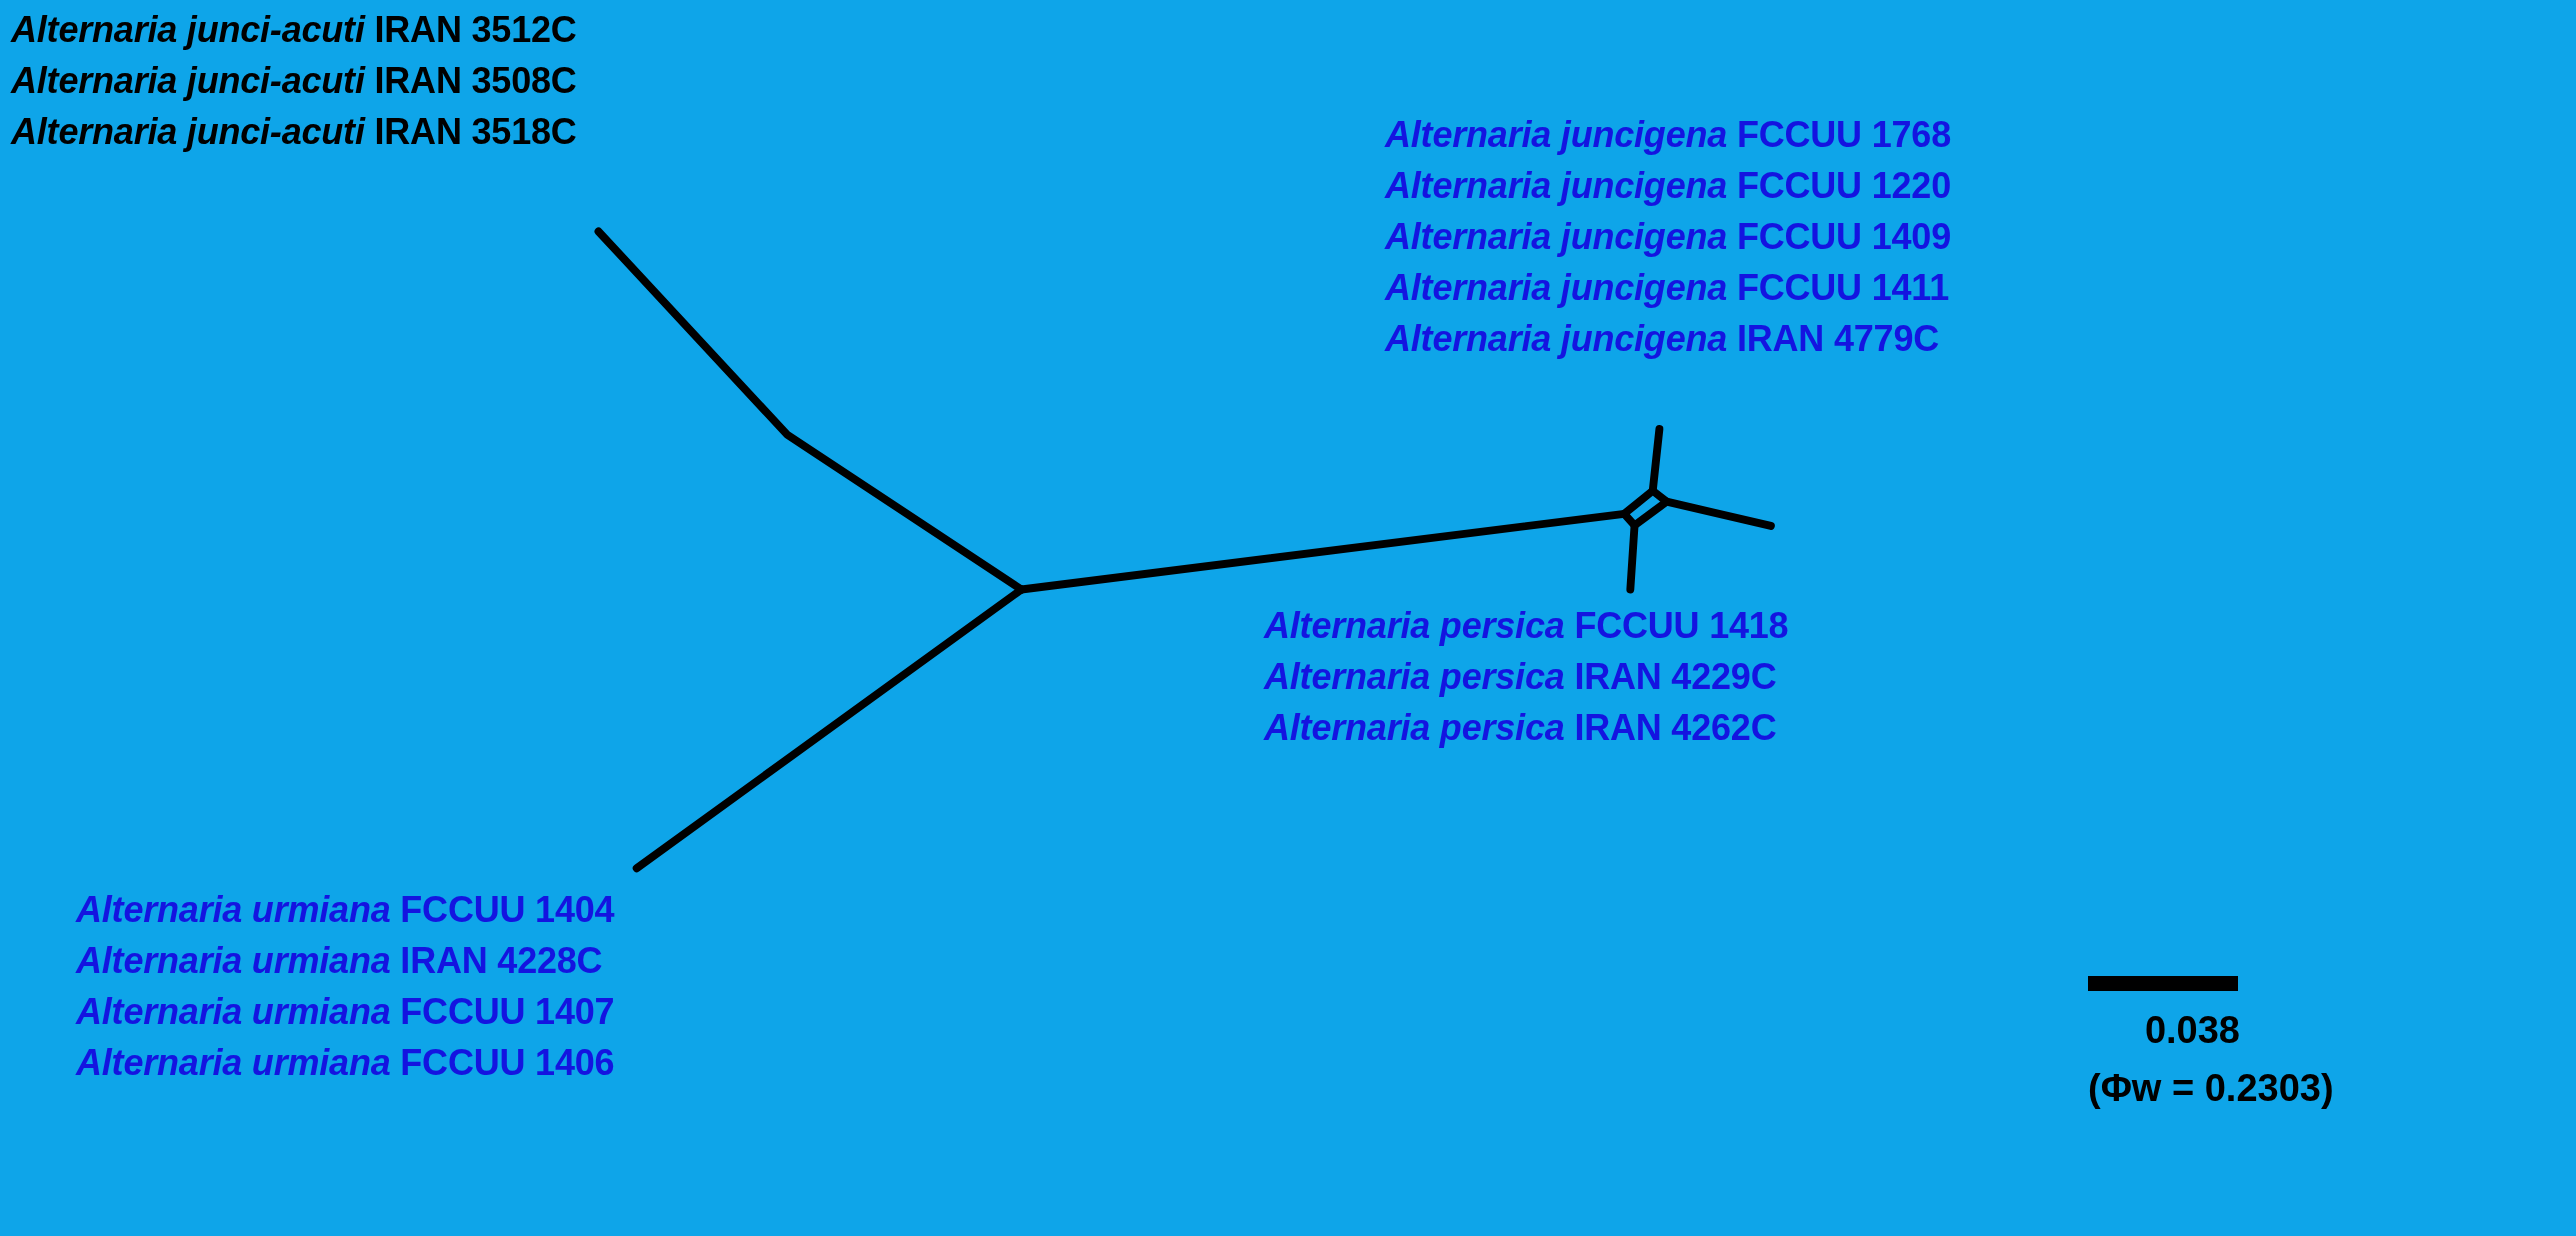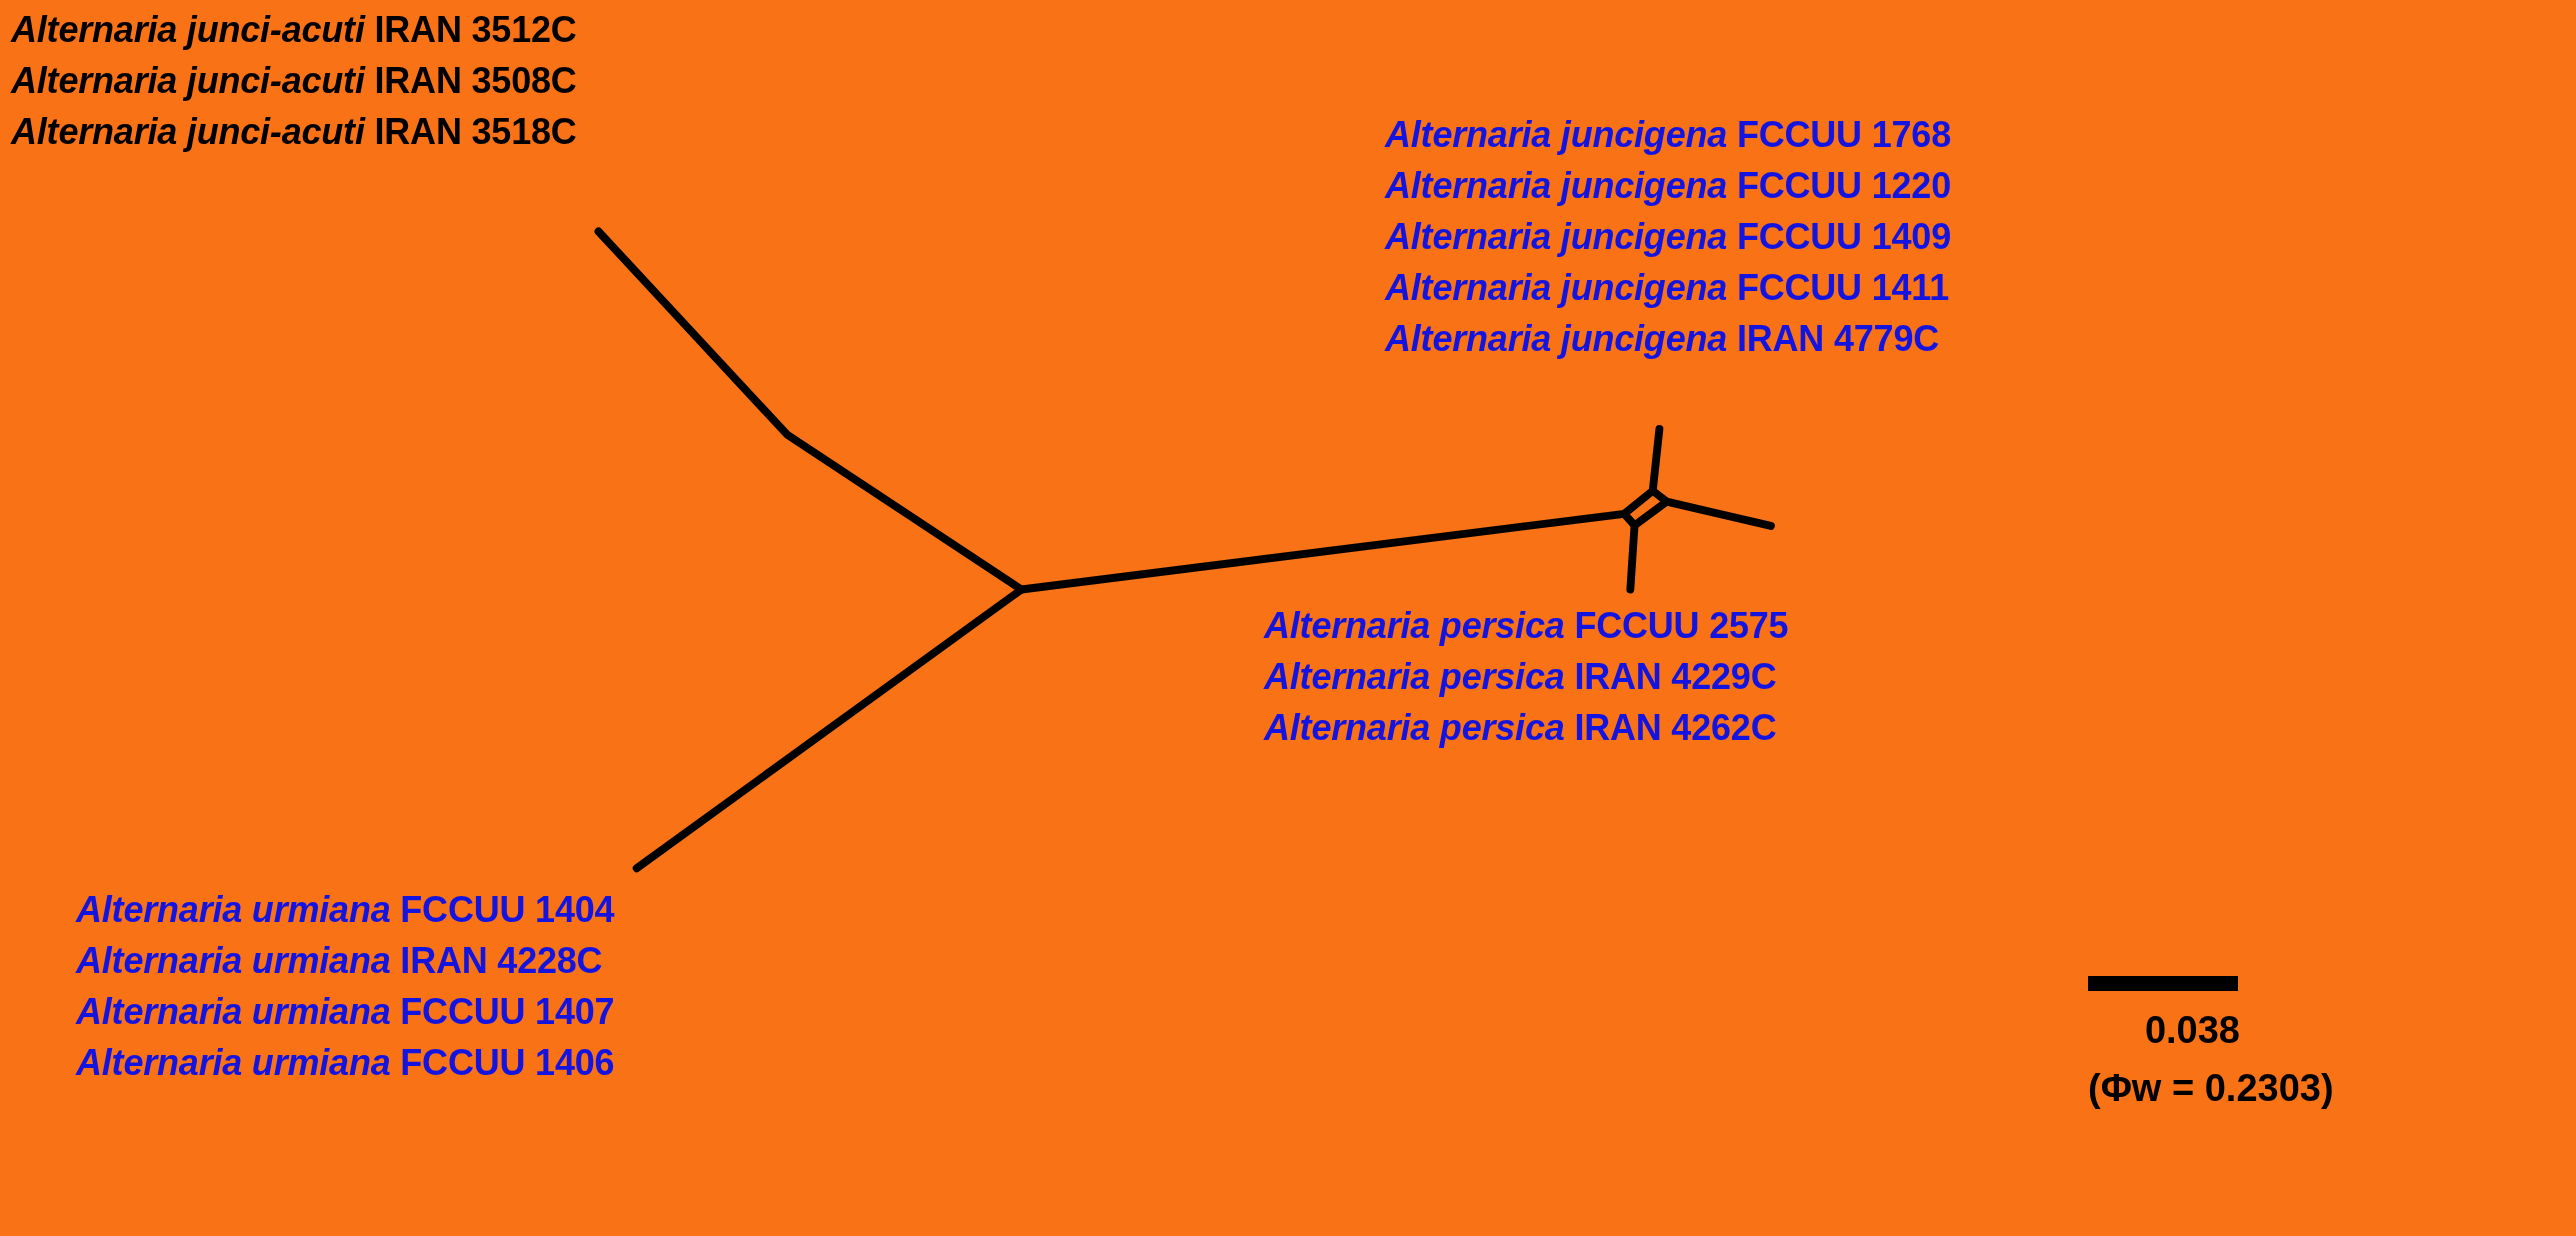--- a/index.html
+++ b/index.html
@@ -4,21 +4,21 @@
 <style>
   html, body {
     margin: 0;
     padding: 0;
     background: #ffffff;
   }
   #figure {
     position: relative;
     width: 2576px;
     height: 1236px;
-    background: #f97316;
+    background: #0ea5e9;
     overflow: hidden;
     font-family: "Liberation Sans", sans-serif;
   }
   #network-svg {
     position: absolute;
     left: 0;
     top: 0;
     width: 2576px;
     height: 1236px;
   }
@@ -124,21 +124,21 @@
     <div class="taxon-label">
       <span class="sp">Alternaria juncigena</span>
       <span class="st">IRAN 4779C</span>
     </div>
   </div>
 
 
   <div class="label-block ingroup" id="block-persica">
     <div class="taxon-label">
       <span class="sp">Alternaria persica</span>
-      <span class="st">FCCUU 2575</span>
+      <span class="st">FCCUU 1418</span>
     </div>
     <div class="taxon-label">
       <span class="sp">Alternaria persica</span>
       <span class="st">IRAN 4229C</span>
     </div>
     <div class="taxon-label">
       <span class="sp">Alternaria persica</span>
       <span class="st">IRAN 4262C</span>
     </div>
   </div>

